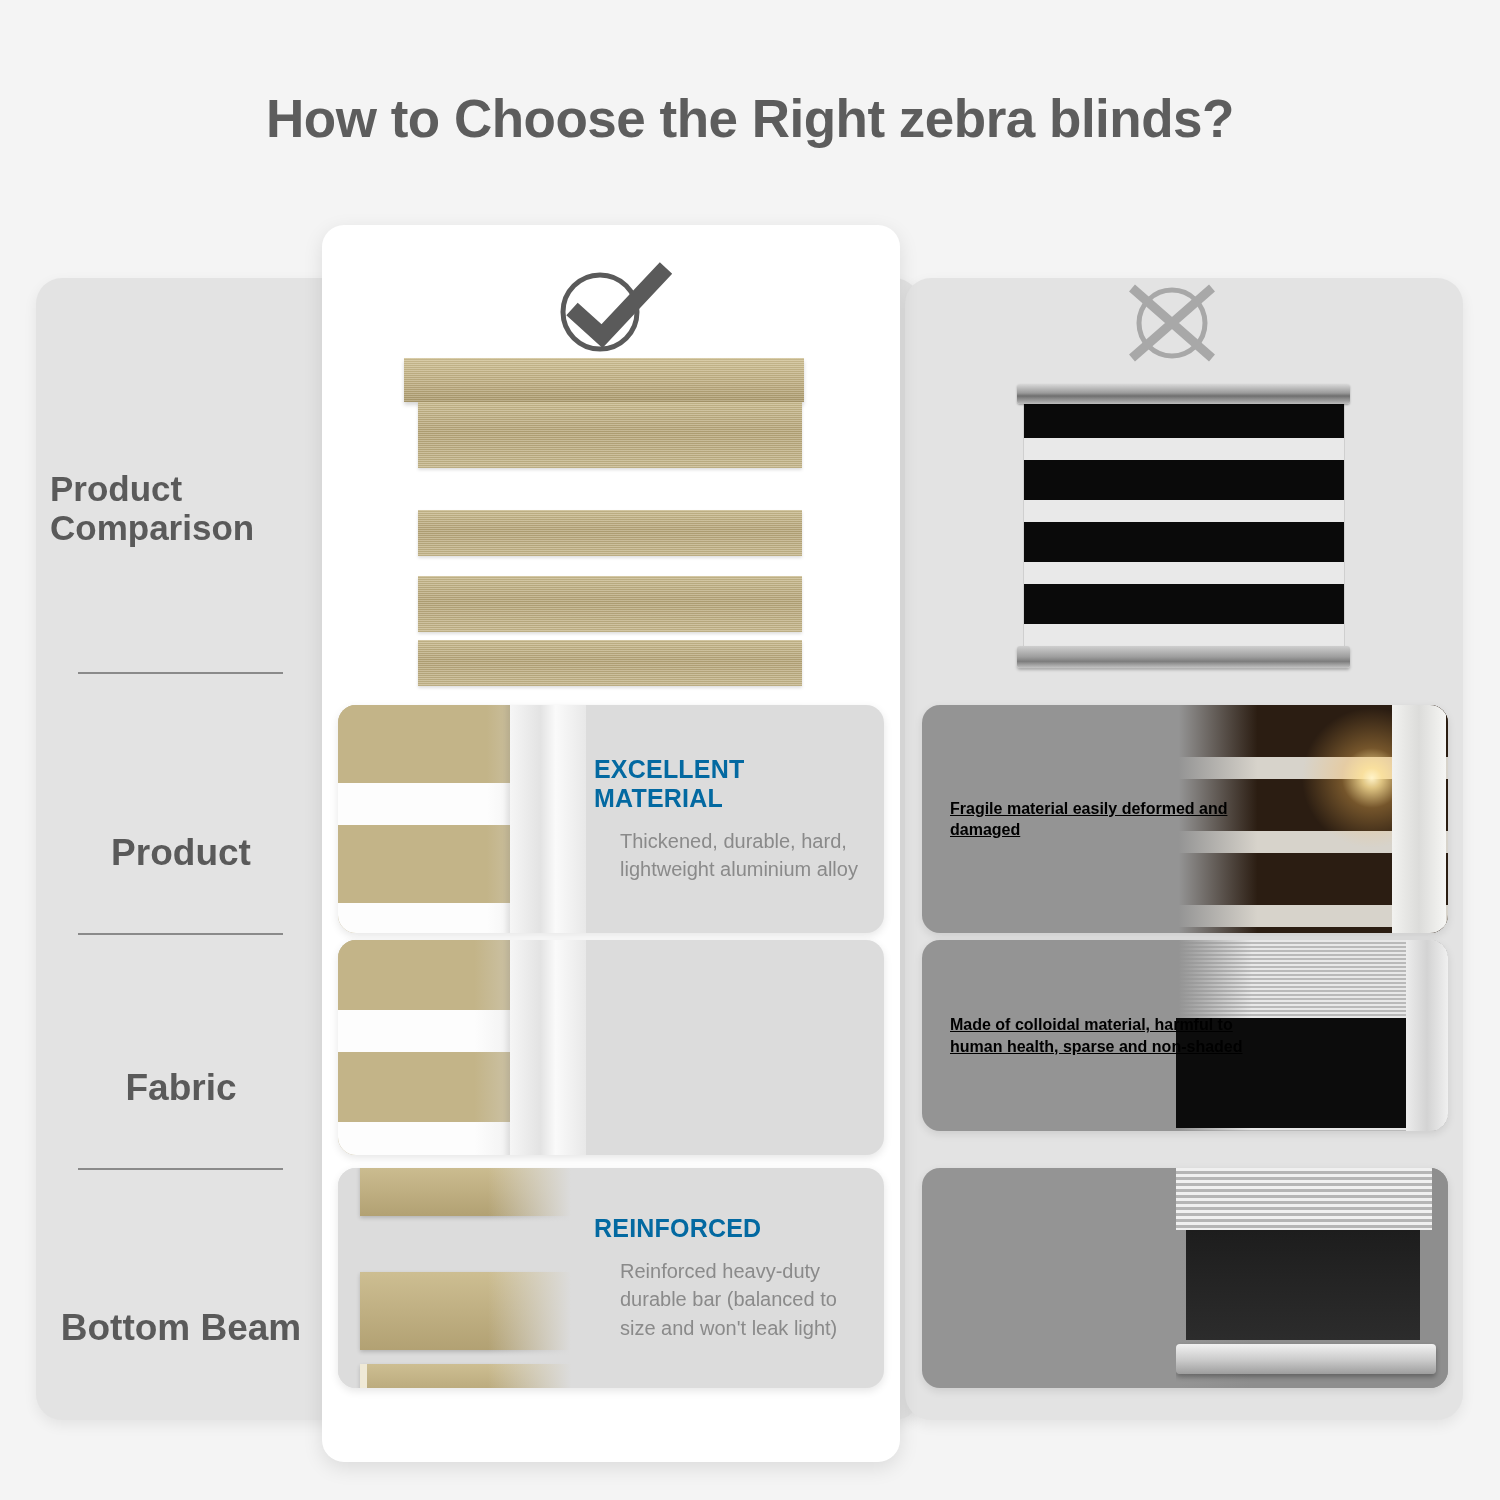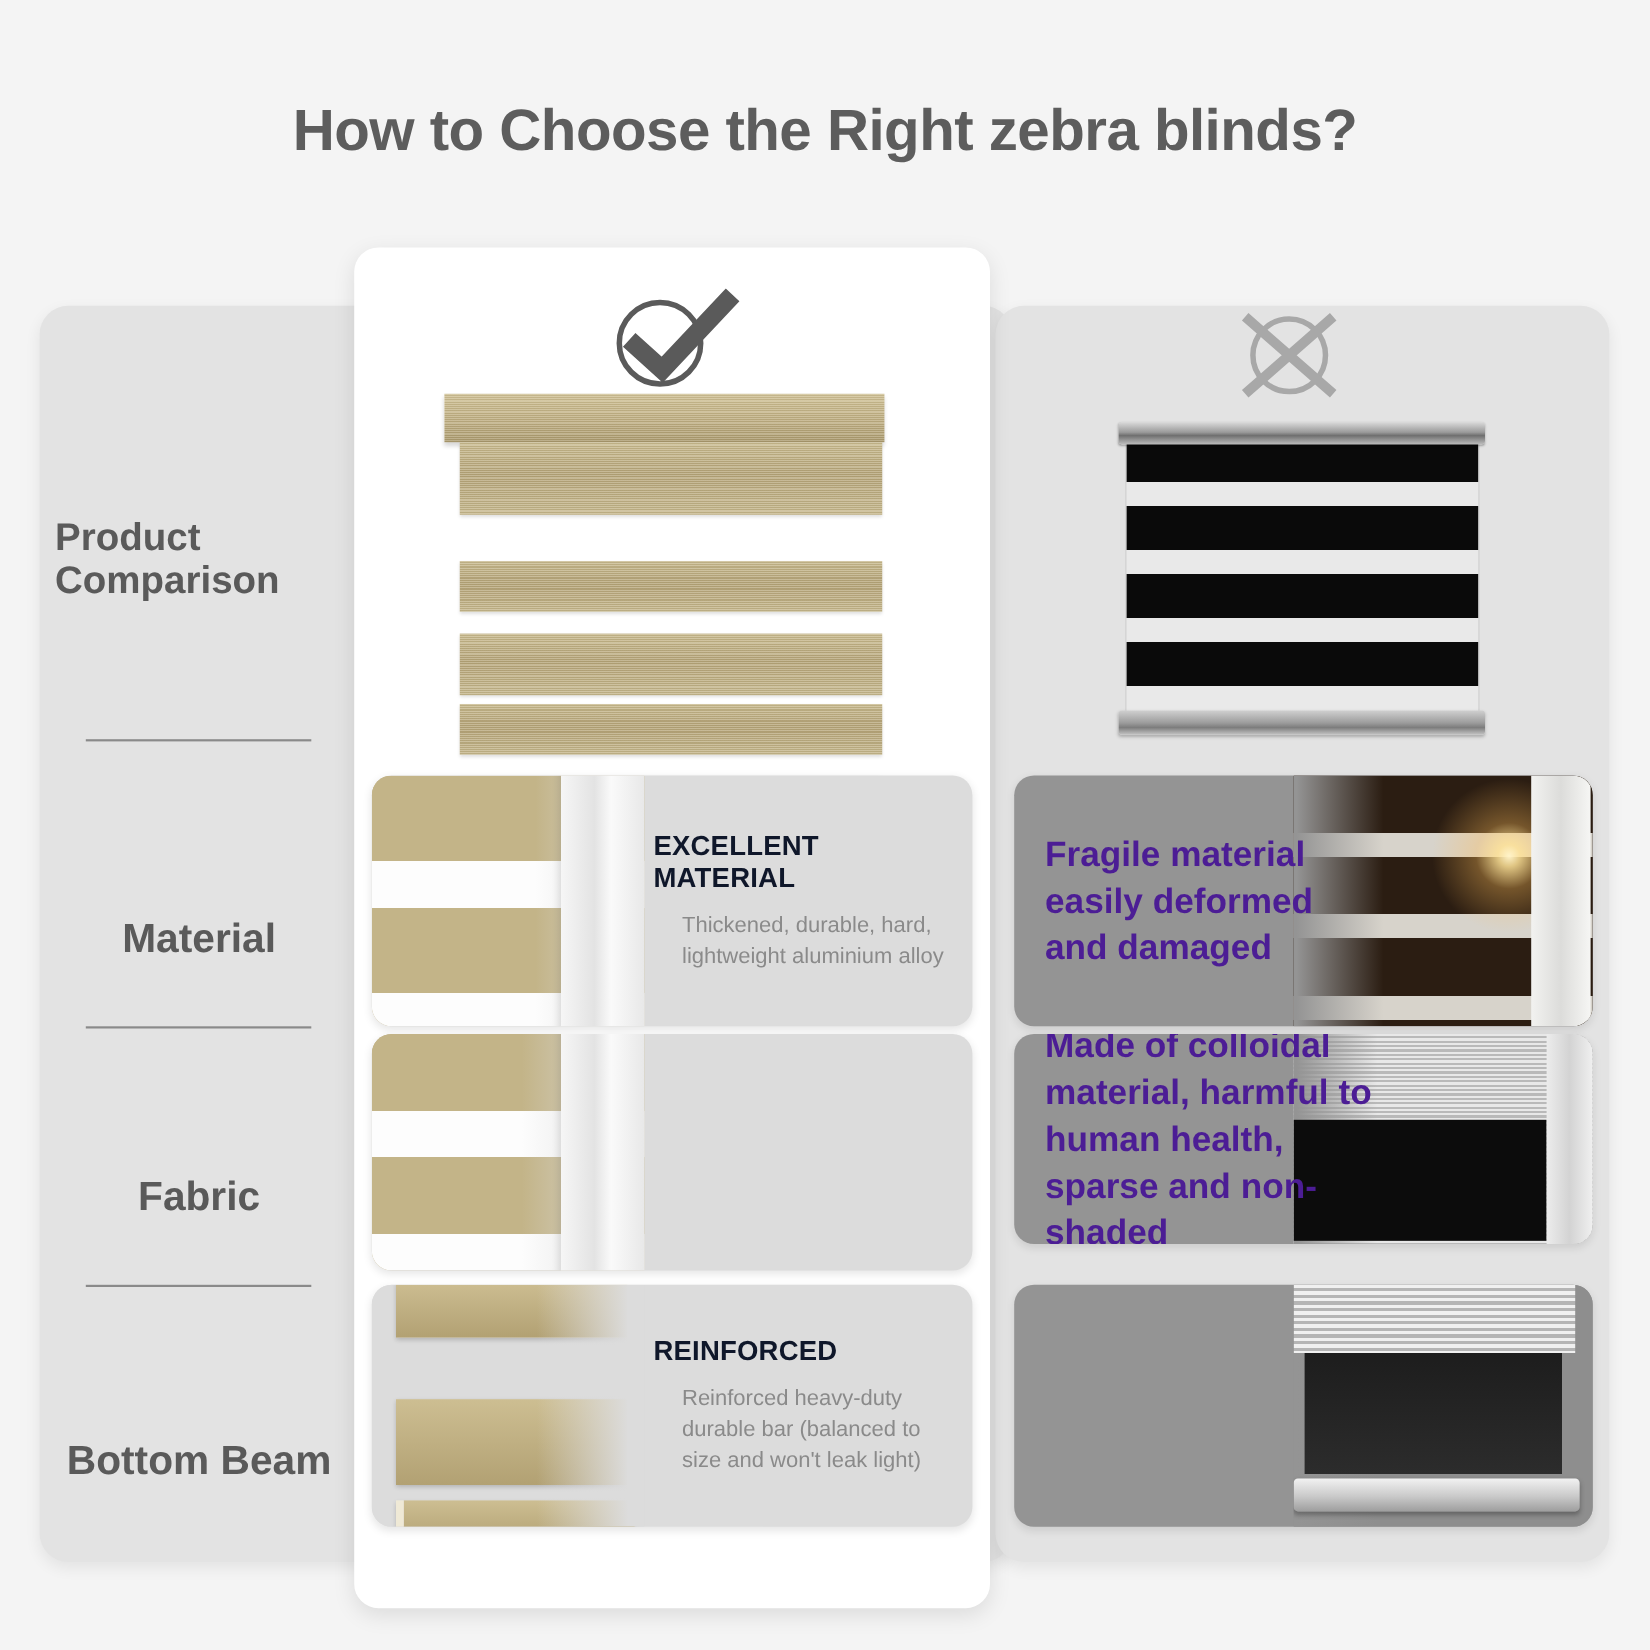--- a/index.html
+++ b/index.html
@@ -122,23 +122,23 @@
   .cb3{left:922px;top:1168px;width:526px;height:220px;}
 
   .card-photo{position:absolute;top:0;bottom:0;overflow:hidden;}
   .photo-left{left:0;width:248px;}
   .photo-right{right:0;width:272px;}
 
   .card-text{position:absolute;top:0;bottom:0;display:flex;flex-direction:column;justify-content:center;}
   .text-right{left:256px;right:18px;}
   .text-left{left:28px;right:200px;}
 
-  .card-title{font-size:25px;font-weight:bold;color:#0f172a;margin-bottom:14px;letter-spacing:.2px;}
+  .card-title{font-size:25px;font-weight:bold;color:#0369a1;margin-bottom:14px;letter-spacing:.2px;}
   .card-body{font-size:20px;color:#8a8a8a;line-height:1.42;margin-left:26px;}
-  .bad-text{font-size:32px;font-weight:bold;color:#4c1d95;line-height:1.33;}
+  .bad-text{font-size:16px;font-weight:bold;color:#000000;line-height:1.33;text-decoration:underline;}
 
   
   .ph-blind-tan{
     position:absolute;inset:0;
     background:
       linear-gradient(to right, rgba(255,255,255,0) 60%, #dcdcdc 99%),
       repeating-linear-gradient(to bottom,
         #c3b488 0px, #c3b488 78px,
         #fdfdfd 78px, #fdfdfd 120px),
       #c3b488;
@@ -225,21 +225,21 @@
 
 <div class="page-title">How to Choose the Right zebra blinds?</div>
 
 <div class="panel-left"></div>
 <div class="panel-right"></div>
 <div class="panel-center"></div>
 
 <div class="labels">
   <div class="label-row r0">Product Comparison</div>
   <div class="divider d0"></div>
-  <div class="label-row r1">Material</div>
+  <div class="label-row r1">Product</div>
   <div class="divider d1"></div>
   <div class="label-row r2">Fabric</div>
   <div class="divider d2"></div>
   <div class="label-row r3">Bottom Beam</div>
 </div>
 
 <div class="icon-check">
   <svg viewBox="0 0 130 92" width="130" height="92">
     <circle cx="52" cy="50" r="37" fill="none" stroke="#5a5a5a" stroke-width="5"></circle>
     <path d="M24 47 L54 74 L118 6" fill="none" stroke="#5a5a5a" stroke-width="17" stroke-linejoin="miter"></path>

